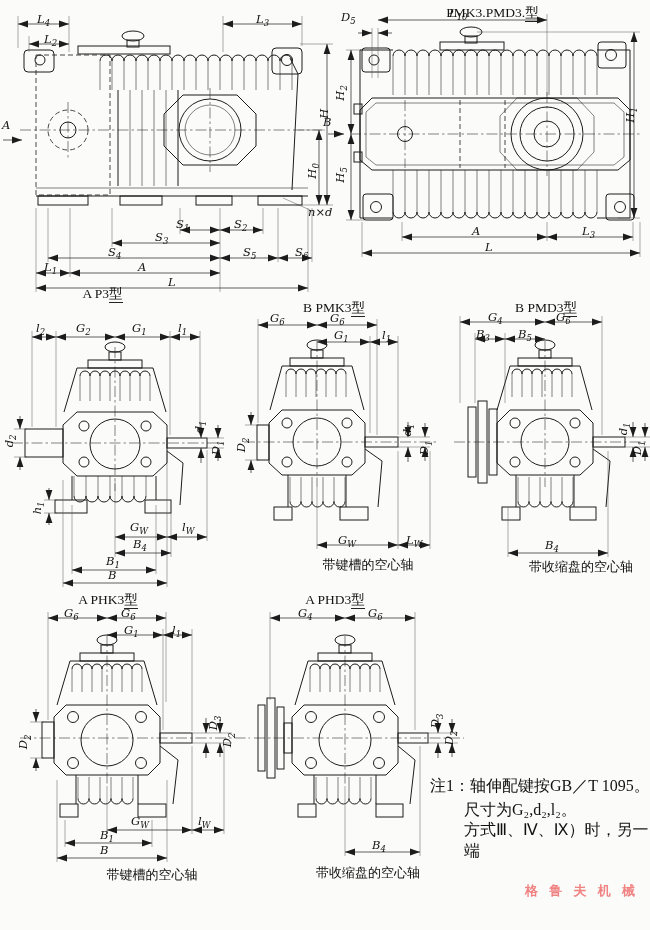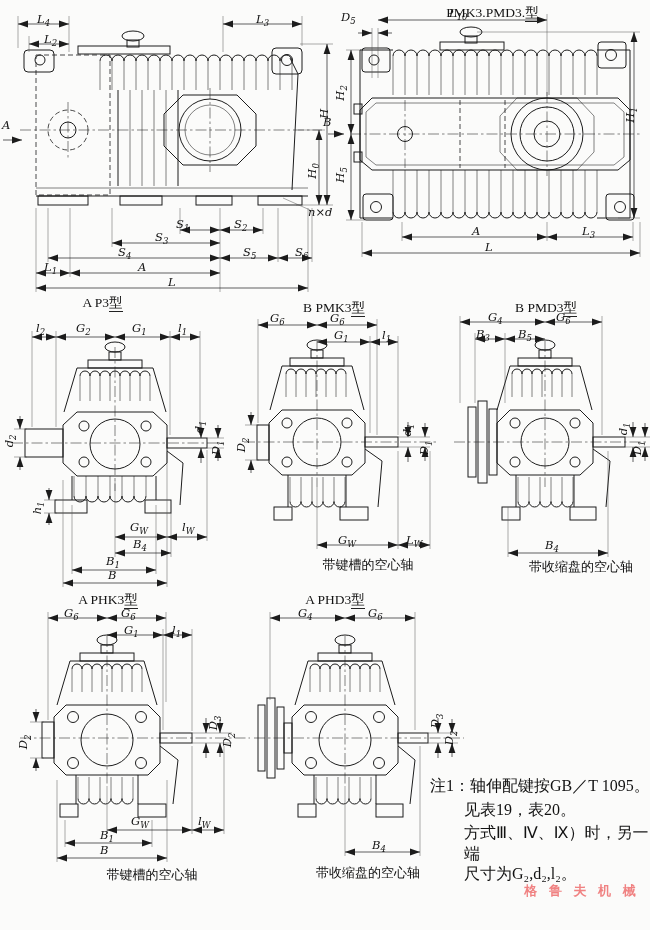--- a/index.html
+++ b/index.html
@@ -629,37 +629,37 @@
       <line class="dim" x1="188" y1="168" x2="188" y2="153" marker-end="url(#ar)"></line>
       <line class="dim" x1="202" y1="129" x2="202" y2="143" marker-end="url(#ar)"></line>
       <line class="dim" x1="202" y1="167" x2="202" y2="153" marker-end="url(#ar)"></line>
       <line class="ext" x1="95" y1="196" x2="95" y2="266"></line>
       <line class="ext" x1="170" y1="156" x2="170" y2="266"></line>
       <line class="dim" x1="95" y1="262" x2="170" y2="262" marker-start="url(#ar)" marker-end="url(#ar)"></line>
     </g>
   </svg>
 
   <div class="vt" style="left:420px;top:4px;width:145px"><span>PMK3.PMD3.</span><span class="suf">型</span></div>
-  <div class="vt" style="left:55px;top:294px;width:95px"><span>A P3</span><span class="suf">型</span></div>
+  <div class="vt" style="left:55px;top:285px;width:95px"><span>A P3</span><span class="suf">型</span></div>
   <div class="vt" style="left:286px;top:299px;width:96px"><span>B PMK3</span><span class="suf">型</span></div>
   <div class="vt" style="left:498px;top:299px;width:96px"><span>B PMD3</span><span class="suf">型</span></div>
   <div class="vt" style="left:60px;top:591px;width:96px"><span>A PHK3</span><span class="suf">型</span></div>
   <div class="vt" style="left:287px;top:591px;width:96px"><span>A PHD3</span><span class="suf">型</span></div>
 
   <span class="dl" style="left:2px;top:120px">A</span>
   <span class="dl" style="left:37px;top:14px">L<sub>4</sub></span>
   <span class="dl" style="left:44px;top:34px">L<sub>2</sub></span>
   <span class="dl" style="left:256px;top:14px">L<sub>3</sub></span>
   <span class="dl v" style="left:320px;top:108px">H</span>
   <span class="dl v" style="left:306px;top:164px">H<sub>0</sub></span>
   <span class="dl" style="left:308px;top:207px">n×d</span>
   <span class="dl" style="left:176px;top:219px">S<sub>1</sub></span>
   <span class="dl" style="left:234px;top:219px">S<sub>2</sub></span>
   <span class="dl" style="left:155px;top:232px">S<sub>3</sub></span>
-  <span class="dl" style="left:118px;top:247px">S<sub>4</sub></span>
+  <span class="dl" style="left:108px;top:247px">S<sub>4</sub></span>
   <span class="dl" style="left:243px;top:247px">S<sub>5</sub></span>
   <span class="dl" style="left:295px;top:247px">S<sub>6</sub></span>
   <span class="dl" style="left:44px;top:262px">L<sub>1</sub></span>
   <span class="dl" style="left:138px;top:262px">A</span>
   <span class="dl" style="left:168px;top:277px">L</span>
 
   <span class="dl" style="left:341px;top:12px">D<sub>5</sub></span>
   <span class="dl" style="left:449px;top:8px">L<sub>10</sub></span>
   <span class="dl" style="left:323px;top:117px">B</span>
   <span class="dl v" style="left:334px;top:86px">H<sub>2</sub></span>
@@ -722,25 +722,24 @@
   <div class="cap" style="left:306px;top:556px;width:124px">带键槽的空心轴</div>
   <div class="cap" style="left:511px;top:558px;width:140px">带收缩盘的空心轴</div>
   <div class="cap" style="left:90px;top:866px;width:124px">带键槽的空心轴</div>
   <div class="cap" style="left:298px;top:864px;width:140px">带收缩盘的空心轴</div>
 
   <div class="notes">
     <div class="note">
       <span>注1：</span><span>轴伸配键按GB／T 1095。</span>
     </div>
     <div class="note">
-      <div class="cont">见表19，表20。</div>
     </div>
     <div class="note">
+      <div class="cont">尺寸为G₂,d₂,l₂。</div>
       <div class="cont">方式Ⅲ、Ⅳ、Ⅸ）时，另一端</div>
-      <div class="cont">尺寸为G₂,d₂,l₂。</div>
     </div>
   </div>
 
-  <div class="wm" style="color: rgb(240, 130, 130);">
+  <div class="wm" style="color: rgb(240, 130, 130); font-family: Liberation Serif, serif;">
     <div class="l1">格 鲁 夫 机 械</div>
   </div>
 
 </div>
 
 </body></html>

